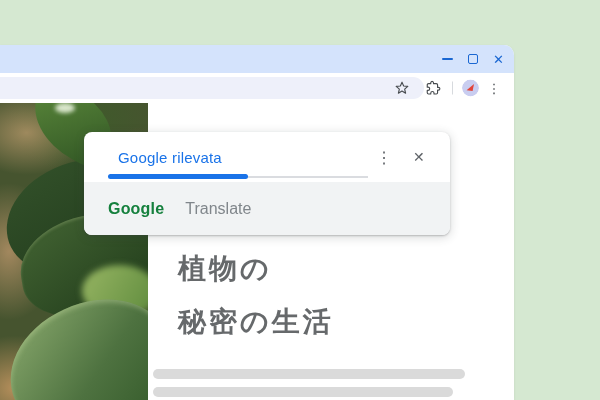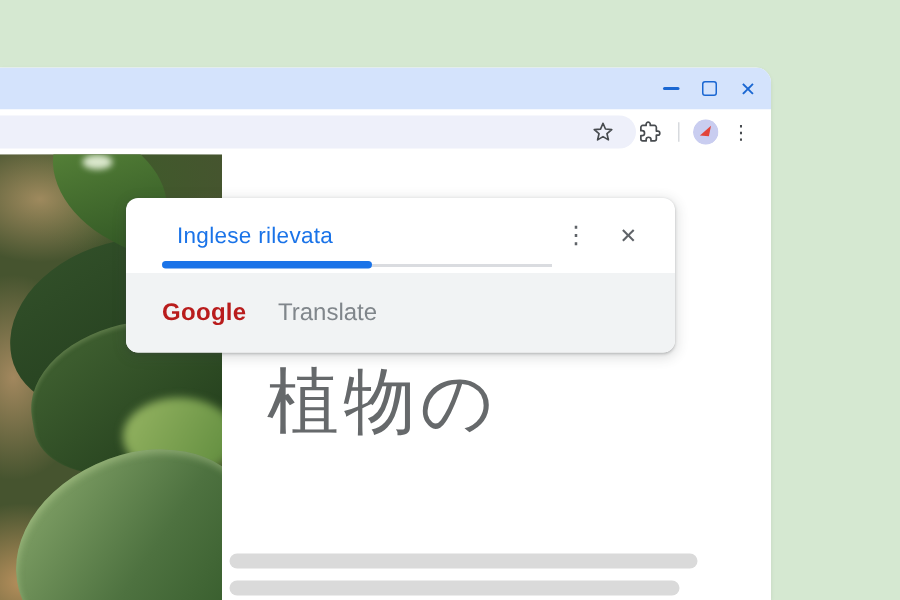--- a/index.html
+++ b/index.html
@@ -43,22 +43,22 @@
   .leaf{position:absolute;}
   .leaf-top{left:28px;top:-10px;width:88px;height:62px;background:linear-gradient(135deg,#5d8a3c,#2f5423);border-radius:15% 60% 20% 70%;transform:rotate(28deg);}
   .leaf-glint{left:55px;top:0;width:20px;height:10px;background:rgba(242,250,230,.85);border-radius:50%;filter:blur(2px);}
   .leaf-mid{left:5px;top:58px;width:155px;height:112px;background:linear-gradient(160deg,#33512a,#203a1b);border-radius:60% 40% 50% 50%;transform:rotate(-12deg);}
   .leaf-center{left:20px;top:112px;width:145px;height:98px;background:linear-gradient(150deg,#3c5c2e 20%,#27431f 75%);border-radius:55% 45% 60% 40%;transform:rotate(-9deg);box-shadow:inset 0 2px 3px rgba(190,210,150,.25);}
   .leaf-light{left:82px;top:162px;width:75px;height:52px;background:linear-gradient(120deg,#97b563,#5d8a3c);border-radius:50%;filter:blur(3px);}
   .leaf-bottom{left:8px;top:200px;width:165px;height:125px;background:linear-gradient(140deg,#84a469 8%,#4e7240 55%,#355b2b 92%);border-radius:60% 50% 40% 50%;transform:rotate(-16deg);box-shadow:inset 0 3px 5px rgba(210,230,170,.35);}
   .stem{left:112px;top:35px;width:13px;height:210px;background:linear-gradient(to bottom,#4a3826,#2b2115);border-radius:6px;transform:rotate(4deg);filter:blur(.6px);}
   .heading{
     position:absolute;left:178px;top:139px;
-    font-size:48px;line-height:53px;letter-spacing:3px;color:#66696b;
-    font-family:"DejaVu Sans","Liberation Sans",sans-serif;white-space:nowrap;
+    font-size:28px;line-height:53px;letter-spacing:3px;color:#66696b;
+    font-family:"DejaVu Sans","Liberation Sans",sans-serif;white-space:nowrap;font-weight:bold;
   }
   .ph-bar{position:absolute;height:10px;border-radius:5px;background:#dadada;}
   .ph-bar-1{left:153px;top:266px;width:312px;}
   .ph-bar-2{left:153px;top:284px;width:300px;}
   
   .popup{
     position:absolute;left:84px;top:132px;width:366px;height:103px;
     border-radius:8px;background:#ffffff;
     box-shadow:0 1px 2px rgba(60,64,67,.3),0 2px 8px 2px rgba(60,64,67,.14);
   }
@@ -67,21 +67,21 @@
   .tab-detected{left:34px;color:#1a73e8;}
   .tab-english{left:194px;color:#5f6368;}
   .popup-dots{position:absolute;left:292px;top:0;height:100%;display:flex;align-items:center;color:#5f6368;font-size:16px;cursor:pointer;}
   .popup-close{position:absolute;left:329px;top:0;height:100%;display:flex;align-items:center;color:#5f6368;font-size:14px;cursor:pointer;}
   .underline-active{position:absolute;left:24px;bottom:3px;width:140px;height:5px;border-radius:3px;background:#1a73e8;}
   .underline-rest{position:absolute;left:164px;bottom:4px;width:120px;height:2px;background:#dadce0;}
   .brand{
     height:53px;background:#f1f3f4;border-radius:0 0 8px 8px;
     display:flex;align-items:center;padding-left:24px;font-size:16px;
   }
-  .brand-google{color:#b91c1c;font-weight:bold;letter-spacing:.2px;}
+  .brand-google{color:#15803d;font-weight:bold;letter-spacing:.2px;}
   .brand-product{color:#80868b;margin-left:21px;}
 </style>
 </head>
 <body>
 
 <div class="stage">
 
   <div class="window">
 
     <div class="titlebar">
@@ -119,30 +119,31 @@
         <div class="leaf leaf-mid"></div>
         <div class="leaf stem"></div>
         <div class="leaf leaf-top"></div>
         <div class="leaf leaf-glint"></div>
         <div class="leaf leaf-center"></div>
         <div class="leaf leaf-light"></div>
         <div class="leaf leaf-bottom"></div>
       </div>
       <div class="heading">
         <div>植物の</div>
+        <div>秘密の生活</div>
       </div>
       <div class="ph-bar ph-bar-1"></div>
       <div class="ph-bar ph-bar-2"></div>
     </div>
 
   </div>
 
   <div class="popup">
     <div class="tabs">
-      <span class="tab tab-detected">Inglese rilevata</span>
+      <span class="tab tab-detected">Google rilevata</span>
       <span class="popup-dots">⋮</span>
       <span class="popup-close">✕</span>
       <div class="underline-active"></div>
       <div class="underline-rest"></div>
     </div>
     <div class="brand">
       <span class="brand-google">Google</span>
       <span class="brand-product">Translate</span>
     </div>
   </div>

